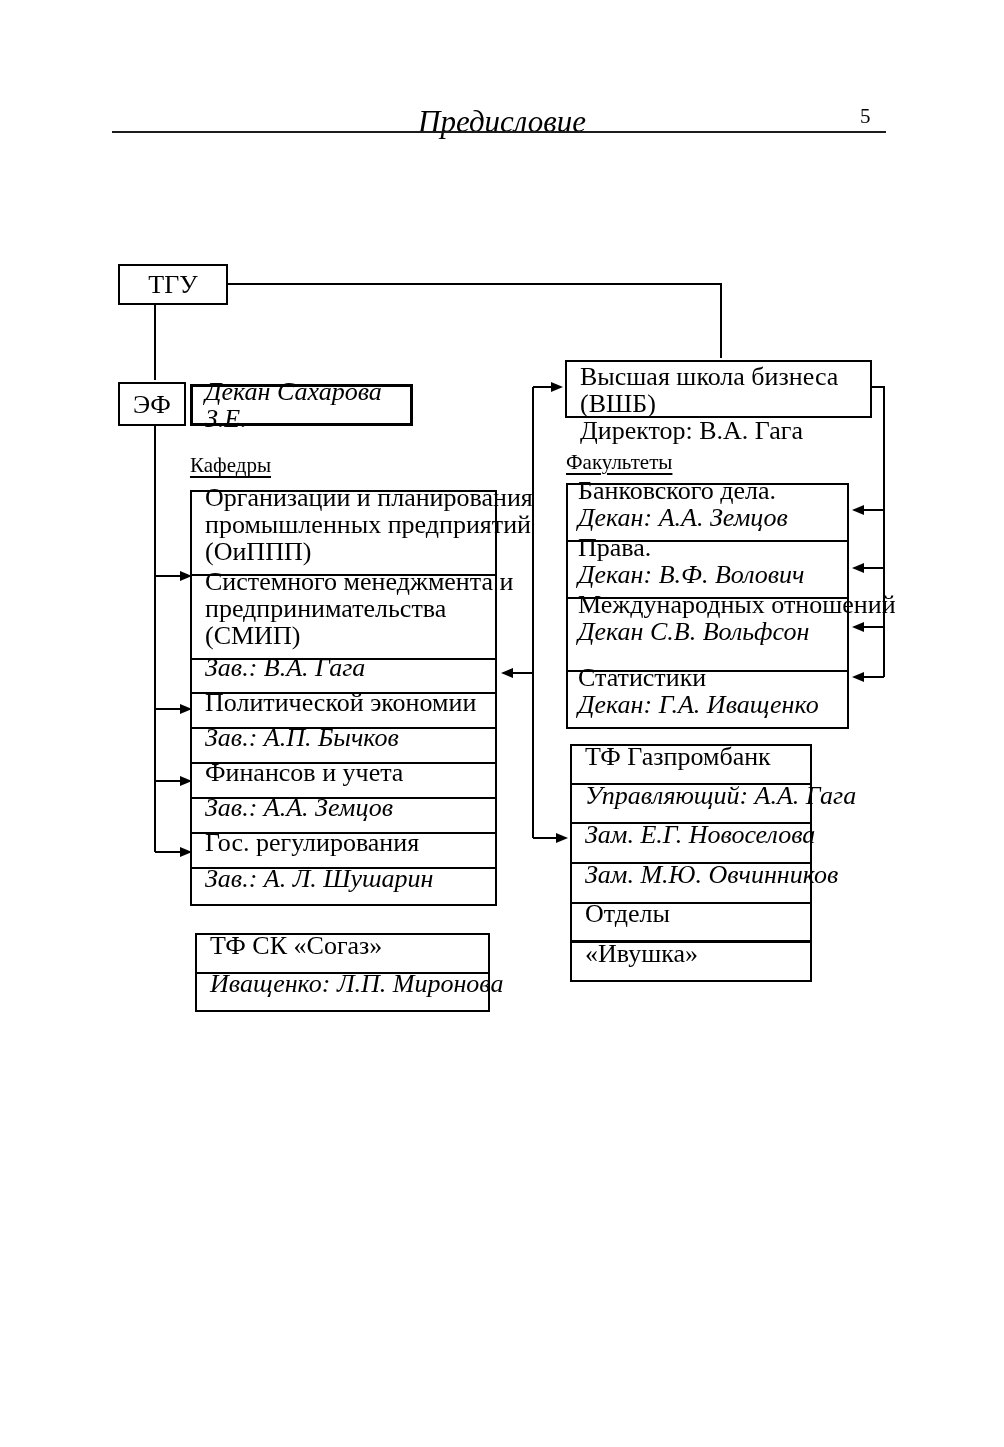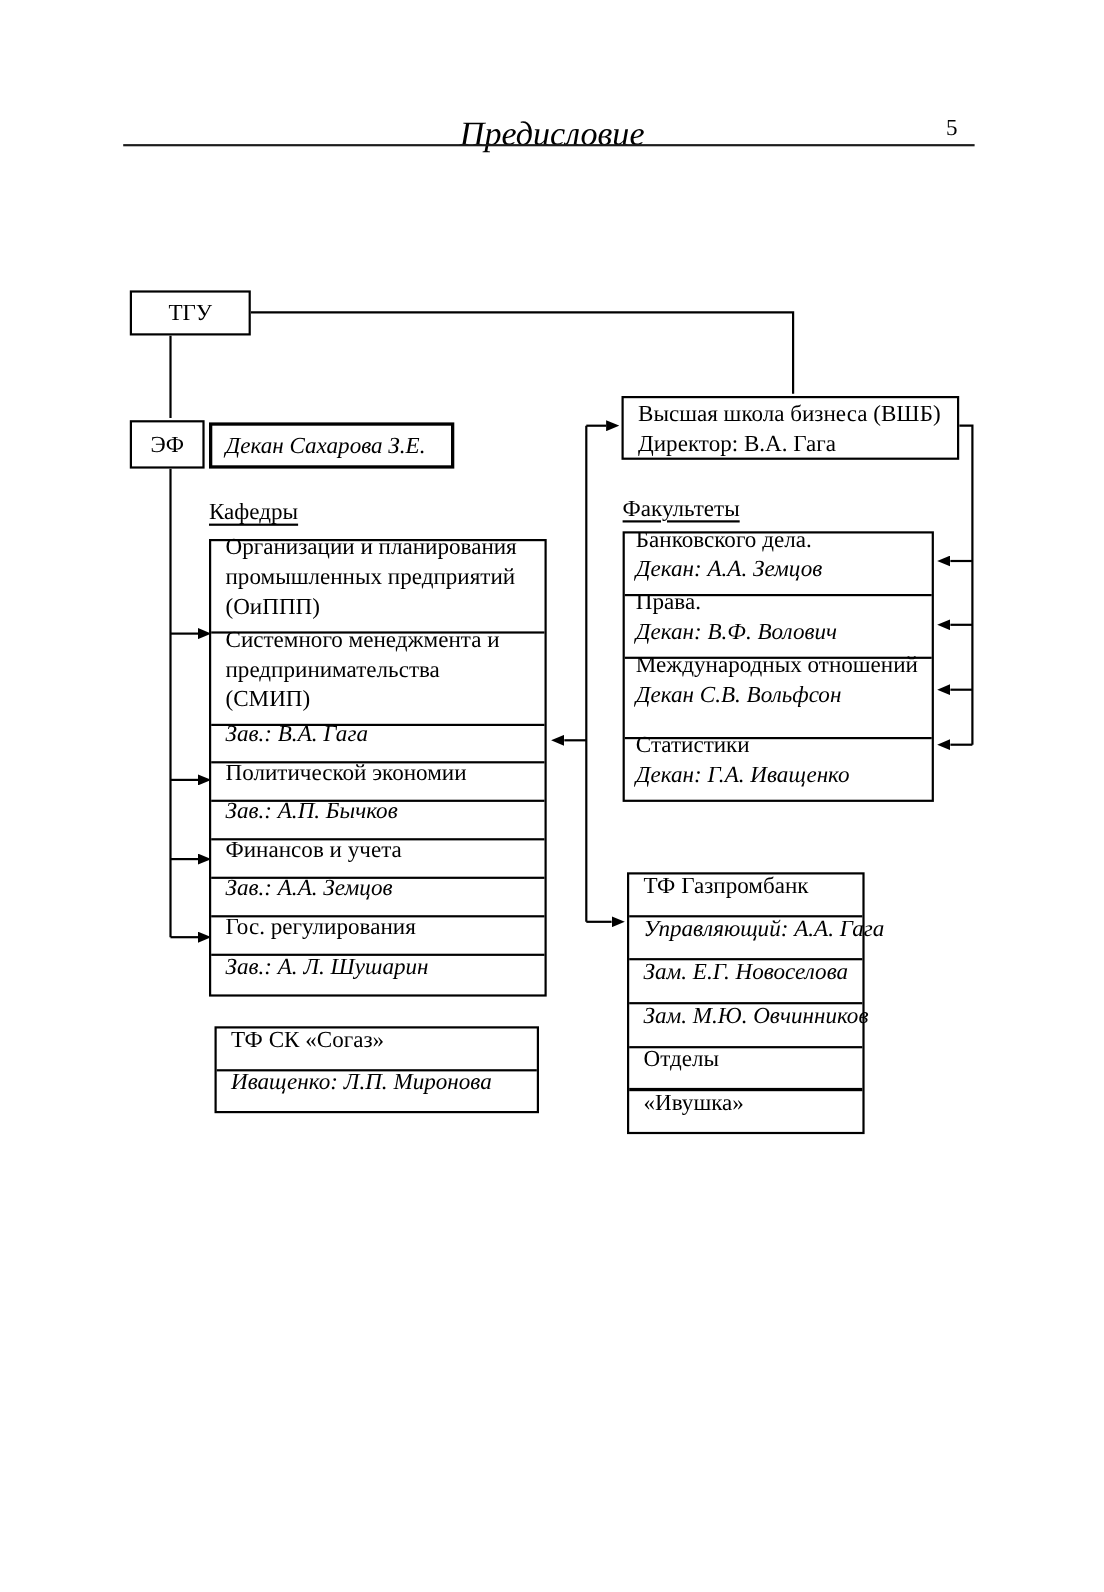--- a/index.html
+++ b/index.html
@@ -21,21 +21,21 @@
     font-size:21px;text-align:left;
   }
   .hdr-rule{
     position:absolute;left:112px;top:131px;width:774px;height:2px;
     background:#1c1c1c;
   }
   
   .dbox{
     position:absolute;box-sizing:border-box;
     border:2px solid #000;background:#fff;
-    font-size:21px;line-height:27px;
+    font-size:26px;line-height:27px;
   }
   .center{display:flex;align-items:center;justify-content:center;}
   .it{font-style:italic;}
   .heading{
     position:absolute;font-size:21px;
     text-decoration:underline;
     text-underline-offset:4px;
   }
   
   .rowbox .row{
@@ -155,21 +155,21 @@
     <div class="row" style="height:57px;padding-left:10px;">
       <div class="ln">Международных отношений</div>
       <div class="ln it">Декан С.В. Вольфсон</div>
     </div>
     <div class="row" style="height:57px;padding-left:10px;margin-top:16px;">
       <div class="ln">Статистики</div>
       <div class="ln it">Декан: Г.А. Иващенко</div>
     </div>
   </div>
 
-  <div class="dbox rowbox" style="left:570px;top:793px;width:216px;">
+  <div class="dbox rowbox" style="left:570px;top:744px;width:242px;">
     <div class="row" style="height:37px;">
       <div class="ln">ТФ Газпромбанк</div>
     </div>
     <div class="row it" style="height:39px;">
       <div class="ln">Управляющий: А.А. Гага</div>
     </div>
     <div class="row it" style="height:40px;">
       <div class="ln">Зам. Е.Г. Новоселова</div>
     </div>
     <div class="row it" style="height:40px;">

